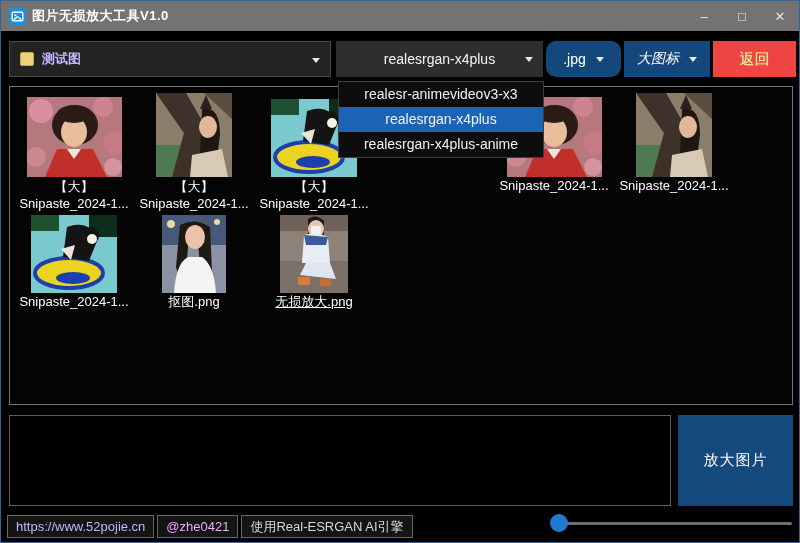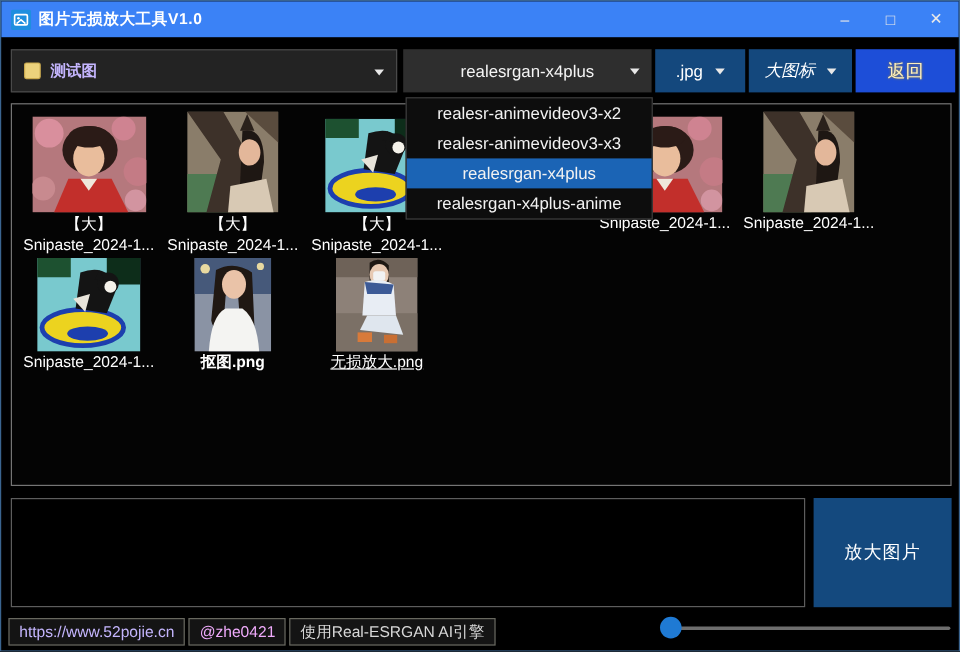--- a/index.html
+++ b/index.html
@@ -3,39 +3,39 @@
 <meta charset="utf-8">
 <style>
   * { margin:0; padding:0; box-sizing:border-box; }
   html,body { background:#222; }
   body { font-family:"Liberation Sans","DejaVu Sans",sans-serif; }
   #app {
     position:relative; width:800px; height:543px; background:#000;
     border:1px solid #3a648f; overflow:hidden; color:#fff;
   }
   
-  .titlebar { position:absolute; left:0; top:0; width:100%; height:30px; background:#3b82f6; display:flex; align-items:center; }
+  .titlebar { position:absolute; left:0; top:0; width:100%; height:30px; background:#737373; display:flex; align-items:center; }
   .app-icon { width:17px; height:17px; margin:0 6px 0 8px; flex:0 0 auto; }
   .title-text { font-size:13px; font-weight:bold; color:#fff; letter-spacing:.5px; }
   .win-controls { position:absolute; right:0; top:0; height:30px; display:flex; }
   .win-btn { width:38px; height:30px; display:flex; align-items:center; justify-content:center; color:#e8e8e8; font-size:13px; cursor:pointer; }
   
   .combo, .tb-btn { position:absolute; top:40px; height:36px; display:flex; align-items:center; }
   .files-combo { left:8px; width:322px; background:#232323; border:1px solid #4a4a4a; padding:0 10px; }
   .folder-chip { width:14px; height:14px; background:#ecd27c; border:1px solid #c9a94e; border-radius:2px; margin-right:8px; }
   .files-combo .label { font-size:13px; font-weight:bold; color:#c4b5fd; }
   .model-combo { left:335px; width:207px; background:#2e2e2e; justify-content:center; cursor:pointer; }
   .model-combo .label { font-size:14px; color:#f5f5f5; }
   .chev { width:0; height:0; border-left:4px solid transparent; border-right:4px solid transparent; border-top:5px solid #e8e8e8; }
   .chev.right-abs { position:absolute; right:10px; top:16px; }
   .navy { background:#14487d; justify-content:center; cursor:pointer; }
-  .format-combo { left:545px; width:75px; }
+  .format-combo { left:545px; width:75px;border-radius:10px; }
   .format-combo .label, .view-combo .label { font-size:14px; color:#fff; margin-right:10px; }
   .view-combo { left:623px; width:86px;font-style:italic; }
-  .back-btn { left:712px; width:83px; background:#1d4ed8; justify-content:center; cursor:pointer; }
+  .back-btn { left:712px; width:83px; background:#ef4444; justify-content:center; cursor:pointer; }
   .back-btn .label { font-size:15px; color:#fdf0c0; text-shadow:0 0 2px #c79a10; }
   
   .panel { position:absolute; left:8px; top:85px; width:784px; height:319px; background:#040404; border:1px solid #757575; }
   .cell { position:absolute; width:120px; display:flex; flex-direction:column; align-items:center; cursor:pointer; }
   .thumb { display:flex; align-items:flex-end; justify-content:center; }
   .row1 .thumb { height:87px; }
   .row2 .thumb { height:77px; }
   .tagline { font-size:13px; color:#fff; line-height:16px; margin-top:2px; }
   .flabel { font-size:13px; color:#fff; line-height:16px; white-space:nowrap; margin-top:1px; }
   
@@ -197,21 +197,21 @@
     <ellipse cx="42" cy="63" rx="17" ry="6" fill="#1d3fae"></ellipse>
     <path d="M36 12 Q60 4 66 26 L58 46 L32 42 Z" fill="#141414"></path>
     <circle cx="59" cy="21" r="9" fill="#141414"></circle>
     <circle cx="61" cy="24" r="5" fill="#f5f2ea"></circle>
     <path d="M52 10 L56 19 L48 18 Z" fill="#141414"></path>
     <path d="M30 34 L44 30 L40 45 Z" fill="#e8e4da"></path>
   </svg>
         </div>
         <div class="flabel">Snipaste_2024-1...</div>
       </div>
-      <div class="cell row2" style="left: 124px; top: 129px; font-weight: bold;">
+      <div class="cell row2" style="left: 124px; top: 129px;">
         <div class="thumb">
           <svg width="64" height="78" viewBox="0 0 64 78">
     <rect width="64" height="78" fill="#8a93a4"></rect>
     <rect width="64" height="30" fill="#46597a"></rect>
     <circle cx="9" cy="9" r="4" fill="#e8d9a0"></circle>
             <circle cx="55" cy="7" r="3" fill="#e8d9a0"></circle>
     <path d="M18 10 Q33 2 48 12 L50 56 Q42 64 38 52 L36 26 Q28 22 26 32 L24 58 Q16 62 14 52 Z" fill="#201813"></path>
     <ellipse cx="33" cy="22" rx="10" ry="12" fill="#eac3a8"></ellipse>
     <path d="M12 78 Q14 48 26 42 L40 42 Q52 50 54 78 Z" fill="#f4f4f2"></path>
   </svg>
@@ -232,21 +232,20 @@
     <path d="M26 48 L50 48 L56 64 L20 60 Z" fill="#dfe6ee"></path>
     <rect x="18" y="62" width="12" height="8" fill="#d87a3a"></rect>
     <rect x="40" y="64" width="11" height="7" fill="#c96f33"></rect>
   </svg>
         </div>
         <div class="flabel">无损放大.png</div>
       </div>
     </div>
 
   <div class="dd-list" id="modelList">
-      <div class="dd-item">realesr-animevideov3-x2</div>
       <div class="dd-item">realesr-animevideov3-x3</div>
       <div class="dd-item selected">realesrgan-x4plus</div>
       <div class="dd-item">realesrgan-x4plus-anime</div>
     </div>
 
   <div class="output-box"></div>
   <div class="enlarge-btn">
     <span class="label">放大图片</span>
   </div>
 

